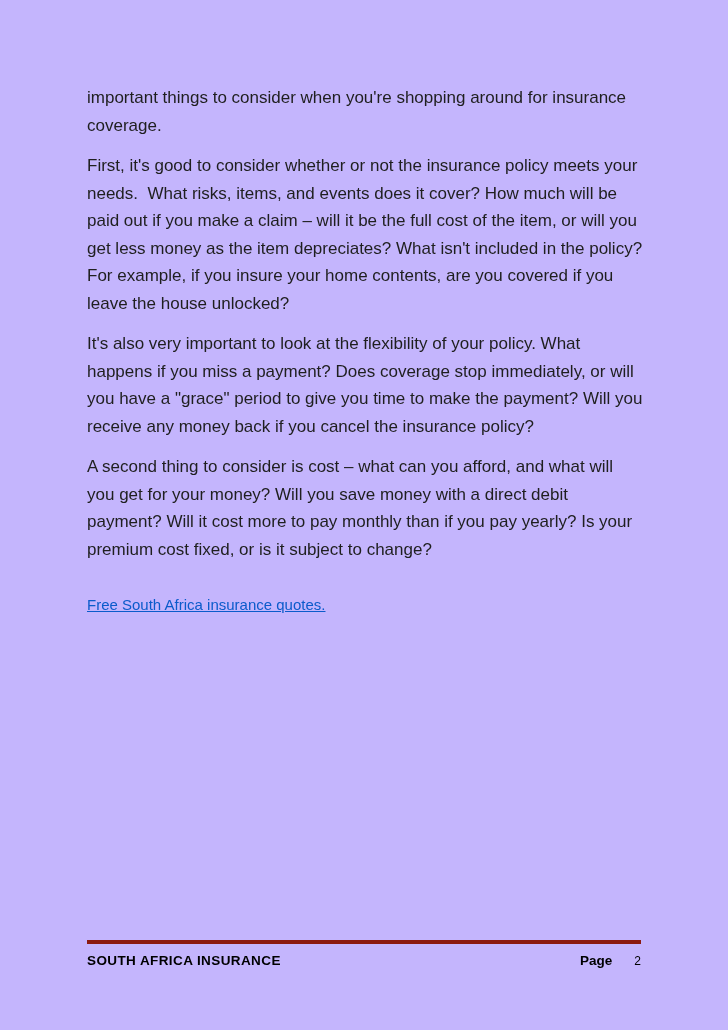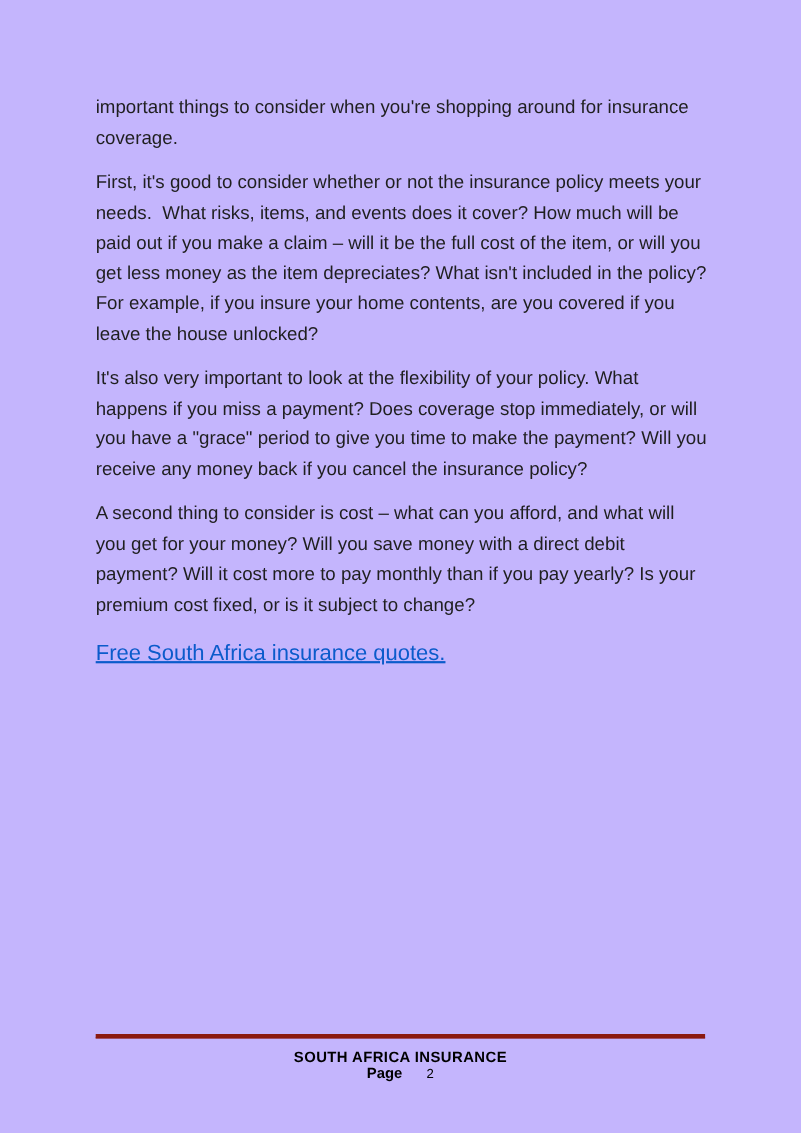--- a/index.html
+++ b/index.html
@@ -25,22 +25,22 @@
   }
   .content p {
     margin: 0 0 13px 0;
     font-size: 17px;
     line-height: 27.5px;
     color: #1f1f1f;
     white-space: pre-wrap;
   }
   .quote-link {
     display: inline-block;
-    margin-top: 5px;
-    font-size: 20px;
+    margin-top: 15px;
+    font-size: 15px;
     line-height: 27.5px;
     color: #0b5bcb;
     text-decoration: underline;
     cursor: pointer;
   }
   .footer {
     position: absolute;
     left: 87px;
     right: 87px;
     top: 940px;
@@ -49,21 +49,20 @@
     height: 3px;
     background: #8b1a10;
     border-bottom: 1px solid #8b1a10;
     box-sizing: content-box;
   }
   .footer-row {
     margin-top: 9px;
     display: flex;
     justify-content: space-between;
     align-items: center;
-    flex-direction: column;
   }
   .footer-title {
     font-size: 13.5px;
     font-weight: bold;
     letter-spacing: 0.4px;
     color: #000000;
   }
   .footer-page {
     display: flex;
     align-items: baseline;

